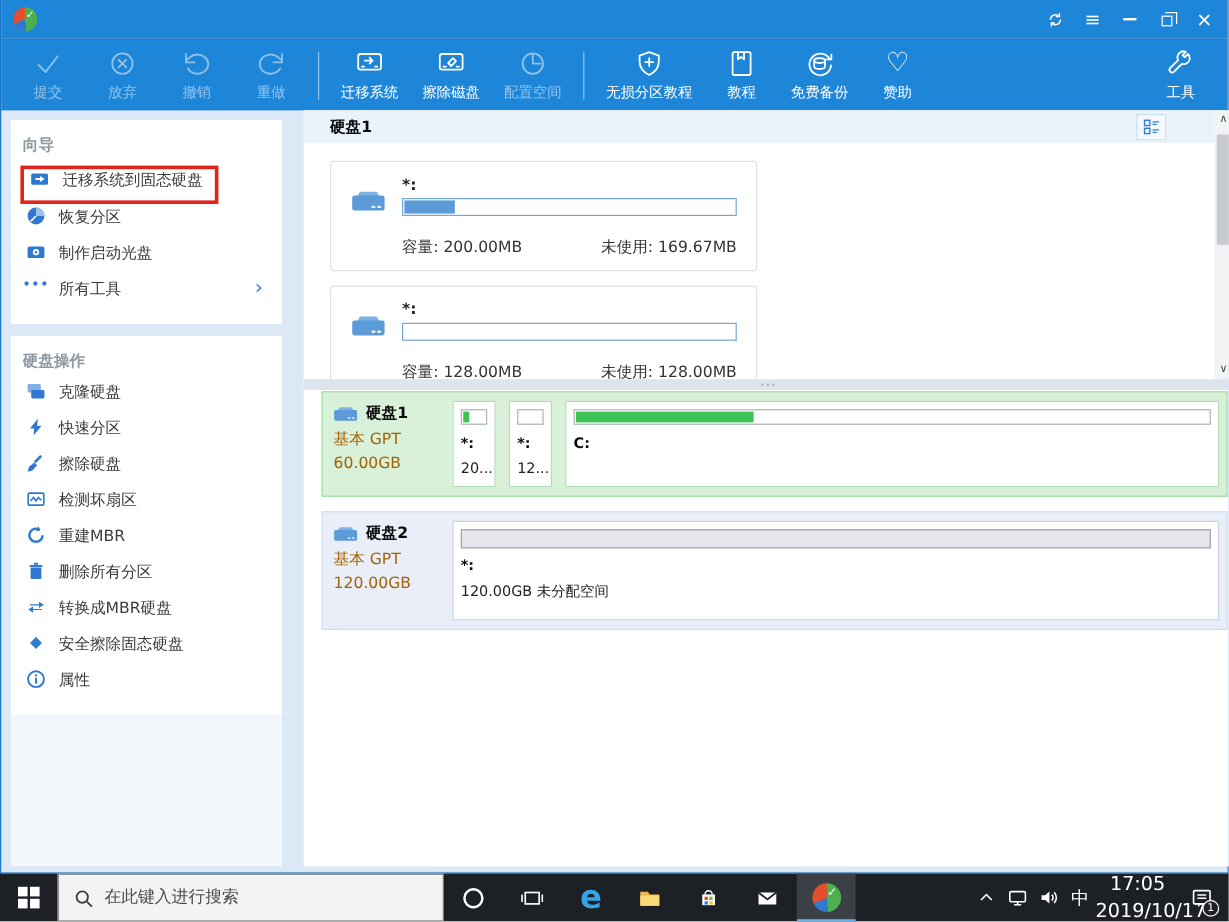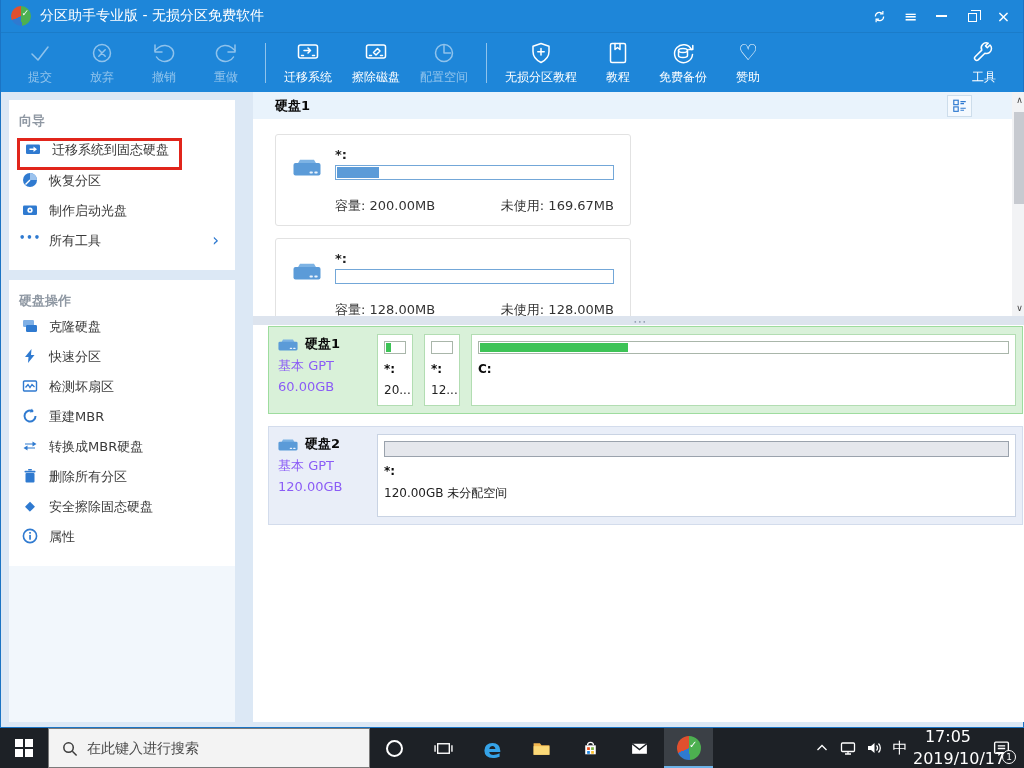--- a/index.html
+++ b/index.html
@@ -69,21 +69,21 @@
   .plabels{display:flex;justify-content:space-between;font-size:13px;color:#333;margin-top:17px;white-space:nowrap}
 
   .splitter{position:absolute;top:224px;left:0;right:0;height:9px;background:#dde4ee;display:flex;align-items:center;justify-content:center;color:#97a2b5;font-size:14px;line-height:0;cursor:row-resize}
 
   .disks{position:absolute;top:234px;left:15px;right:4px}
   .disk-row{display:flex;border:1px solid;margin-bottom:12px;padding:7px 6px;cursor:pointer}
   .disk-row.sel{background:#d9f1d9;border-color:#9edc9e;height:88px}
   .disk-row.normal{background:#e9eef8;border-color:#d3dcec;height:99px}
   .disk-info{width:102px;padding:1px 2px;flex-shrink:0}
   .disk-name-row{display:flex;align-items:center;gap:6px;font-weight:bold;font-size:13px;color:#0a0a0a;white-space:nowrap}
-  .disk-info .line{font-size:13px;color:#8b5cf6;margin-top:4px;padding-left:1px;white-space:nowrap}
+  .disk-info .line{font-size:13px;color:#a16207;margin-top:4px;padding-left:1px;white-space:nowrap}
   .blocks{flex:1;display:flex;gap:11px}
   .blk{background:#fff;padding:6px 6px 4px;display:flex;flex-direction:column;overflow:hidden}
   .sel .blk{border:1px solid #b2ddb2}
   .normal .blk{border:1px solid #c9d3e3}
   .blk.small{width:36px;flex-shrink:0}
   .blk.large{flex:1}
   .mini{height:13px;border:1px solid #a9b6aa;background:#fff;margin-bottom:8px}
   .mini .fill{height:9px;margin:1px;background:#3dc356;width:0}
   .mini.unalloc{height:16px;border:1px solid #9aa2ac;background:#e5e7ec;margin-bottom:7px}
   .blk-label{font-weight:bold;font-size:12px;color:#0a0a0a;margin-bottom:7px;white-space:nowrap}
@@ -112,21 +112,20 @@
   .action{width:36px;height:40px;display:flex;align-items:center;justify-content:center;position:relative;cursor:pointer}
   .badge{position:absolute;right:3px;bottom:4px;width:14px;height:14px;border-radius:50%;background:#1d2126;border:1px solid #fff;font-size:9px;display:flex;align-items:center;justify-content:center}
 </style>
 </head>
 <body>
 
 <div class="window">
 
   <div class="titlebar">
     <div class="app-logo"></div>
-    <div class="title-text">分区助手专业版 - 无损分区免费软件</div>
     <div class="win-controls">
       <div class="wbtn">
         <svg viewBox="0 0 20 20">
             <path d="M4.5 10a5.5 5.5 0 0 1 9.5-3.8"></path>
             <path d="M14.5 2.5v4h-4"></path>
             <path d="M15.5 10a5.5 5.5 0 0 1-9.5 3.8"></path>
             <path d="M5.5 17.5v-4h4"></path>
           </svg>
       </div>
       <div class="wbtn">≡</div>
@@ -284,54 +283,63 @@
         <div class="side-item">
           <span class="si">
             <svg class="sisvg" viewBox="0 0 16 16">
                 <path d="M9.5 1L3 9h3.5L6 15l6.5-8H9z" fill="#2f7ad0"></path>
               </svg>
           </span>
           <span>快速分区</span>
         </div>
         <div class="side-item">
           <span class="si">
+            <svg class="sisvg" viewBox="0 0 16 16" fill="#2f7ad0">
+                <rect x="8.6" y="0.5" width="2.2" height="8" rx="1.1" transform="rotate(45 9.7 4.5)"></rect>
+                <path d="M6.6 7.4L9 9.8 5 14l-4 1.2L2.2 11z"></path>
+              </svg>
+          </span>
+          <span>擦除硬盘</span>
+        </div>
+        <div class="side-item">
+          <span class="si">
             <svg class="sisvg" viewBox="0 0 16 16">
                 <rect x="1.5" y="3" width="13" height="10" rx="1" fill="none" stroke="#2f7ad0" stroke-width="1.4"></rect>
                 <polyline points="3.5 9.5 6 6.5 8 9.5 10 6.5 12.5 9" fill="none" stroke="#2f7ad0" stroke-width="1.3"></polyline>
               </svg>
           </span>
           <span>检测坏扇区</span>
         </div>
         <div class="side-item">
           <span class="si">
             <svg class="sisvg" viewBox="0 0 16 16">
                 <path d="M13.5 8A5.5 5.5 0 1 1 11 3.4" fill="none" stroke="#2f7ad0" stroke-width="2"></path>
                 <path d="M10 0.5l1.5 3.5-3.8.6z" fill="#2f7ad0"></path>
               </svg>
           </span>
           <span>重建MBR</span>
-        </div>
-        <div class="side-item">
-          <span class="si">
-            <svg class="sisvg" viewBox="0 0 16 16" fill="#2f7ad0">
-                <path d="M3 5.6h7.5V3.4L14.5 6 10.5 8.6V6.6H3z"></path>
-                <path d="M13 10.4H5.5v2.2L1.5 10 5.5 7.4v2H13z"></path>
-              </svg>
-          </span>
-          <span>转换成MBR硬盘</span>
         </div>
         <div class="side-item">
           <span class="si">
             <svg class="sisvg" viewBox="0 0 16 16" fill="#2f7ad0">
                 <rect x="3.5" y="5" width="9" height="9.5" rx="1"></rect>
                 <rect x="2.5" y="2.8" width="11" height="1.7" rx=".8"></rect>
                 <rect x="6" y="1" width="4" height="1.6" rx=".8"></rect>
               </svg>
           </span>
           <span>删除所有分区</span>
+        </div>
+        <div class="side-item">
+          <span class="si">
+            <svg class="sisvg" viewBox="0 0 16 16" fill="#2f7ad0">
+                <path d="M3 5.6h7.5V3.4L14.5 6 10.5 8.6V6.6H3z"></path>
+                <path d="M13 10.4H5.5v2.2L1.5 10 5.5 7.4v2H13z"></path>
+              </svg>
+          </span>
+          <span>转换成MBR硬盘</span>
         </div>
         <div class="side-item">
           <span class="si diam">◆</span>
           <span>安全擦除固态硬盘</span>
         </div>
         <div class="side-item">
           <span class="si">
             <svg class="sisvg" viewBox="0 0 16 16">
                 <circle cx="8" cy="8" r="6.6" fill="none" stroke="#2f7ad0" stroke-width="1.6"></circle>
                 <rect x="7.2" y="6.9" width="1.7" height="4.8" fill="#2f7ad0"></rect>

